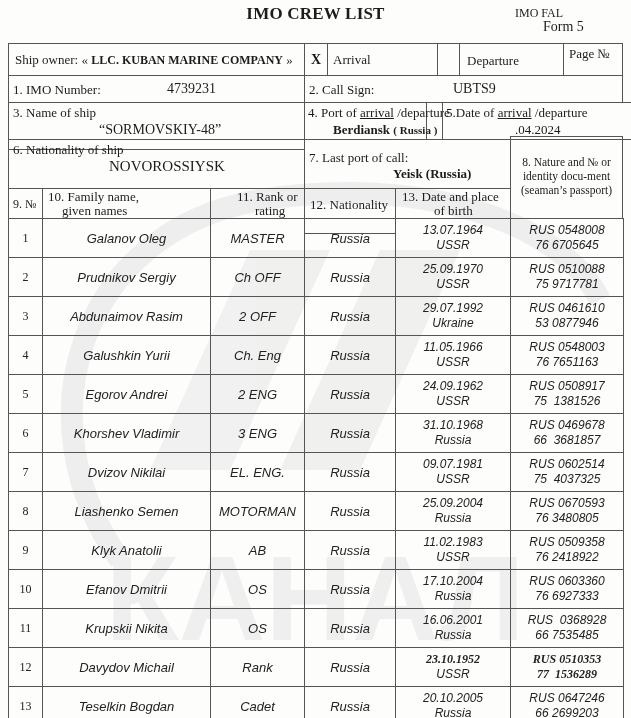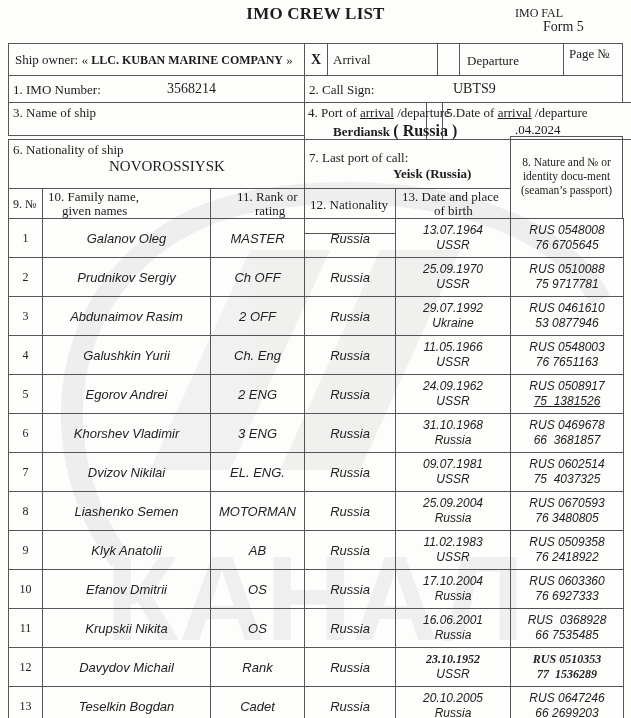--- a/index.html
+++ b/index.html
@@ -61,33 +61,34 @@
   </div>
   <div class="box" style="left:451px;top:0;width:105px;height:33px;">
     <span class="lbl" style="left:7px;top:9px;">Departure</span>
   </div>
   <div class="box" style="left:555px;top:0;width:60px;height:33px;">
     <span class="lbl" style="left:5px;top:2px;">Page №</span>
   </div>
 
   <div class="box" style="left:0;top:32px;width:297px;height:28px;">
     <span class="lbl" style="left:4px;top:6px;">1. IMO Number:</span>
-    <span class="lbl" style="left:158px;top:5px;font-size:14px;">3568214</span>
+    <span class="lbl" style="left:158px;top:5px;font-size:14px;">4739231</span>
   </div>
   <div class="box" style="left:296px;top:32px;width:319px;height:28px;">
     <span class="lbl" style="left:4px;top:6px;">2. Call Sign:</span>
     <span class="lbl" style="left:148px;top:5px;font-size:14px;">UBTS9</span>
   </div>
 
-  <div class="box" style="left:0;top:59px;width:297px;height:34px;">
+  <div class="box" style="left:0;top:59px;width:297px;height:48px;">
     <span class="lbl" style="left:4px;top:2px;">3. Name of ship</span>
+    <span class="lbl" style="left:90px;top:19px;font-size:14px;">“SORMOVSKIY-48”</span>
   </div>
   <div class="box" style="left:296px;top:59px;width:123px;height:38px;">
     <span class="lbl" style="left:3px;top:2px;"><span>4. Port of </span><u>arrival</u><span> /departure</span></span>
-    <span class="lbl b" style="left:28px;top:19px;"><span>Berdiansk</span> <span style="font-size:16px;">( Russia )</span></span>
+    <span class="lbl b" style="left:28px;top:19px;"><span>Berdiansk</span> <span style="font-size:11px;">( Russia )</span></span>
   </div>
   <div class="box" style="left:418px;top:59px;width:197px;height:38px;margin-left:16px;">
     <span class="lbl" style="left:3px;top:2px;"><span>5.Date of </span><u>arrival</u><span> /departure</span></span>
     <span class="lbl" style="left:72px;top:19px;">.04.2024</span>
   </div>
 
   <div class="box" style="left:0;top:96px;width:297px;height:50px;">
     <span class="lbl" style="left:4px;top:2px;">6. Nationality of ship</span>
     <span class="lbl" style="left:100px;top:18px;font-size:15px;">NOVOROSSIYSK</span>
   </div>
@@ -188,21 +189,21 @@
           <td class="n">5</td>
           <td>Egorov Andrei</td>
           <td>2 ENG</td>
           <td>Russia</td>
           <td class="small">
             <div style="white-space: pre;">24.09.1962</div>
             <div style="white-space: pre;">USSR</div>
           </td>
           <td class="small">
             <div style="white-space: pre;">RUS 0508917</div>
-            <div style="white-space: pre; text-decoration: underline;">75  1381526</div>
+            <div style="white-space: pre;">75  1381526</div>
           </td>
         </tr>
         <tr>
           <td class="n">6</td>
           <td>Khorshev  Vladimir</td>
           <td>3 ENG</td>
           <td>Russia</td>
           <td class="small">
             <div style="white-space: pre;">31.10.1968</div>
             <div style="white-space: pre;">Russia</div>

